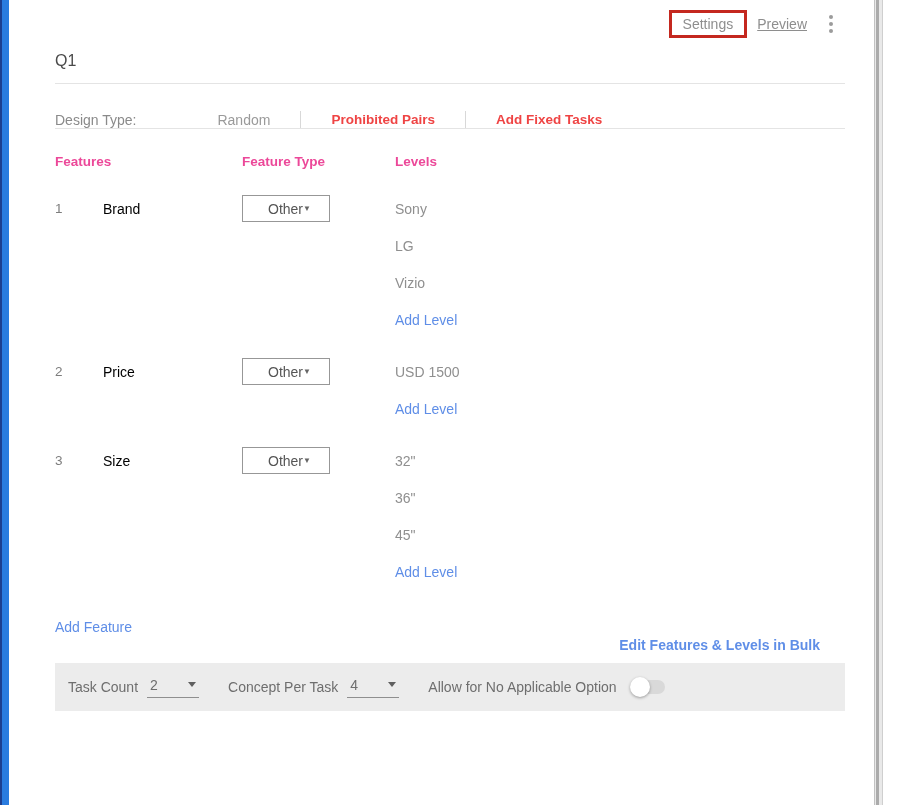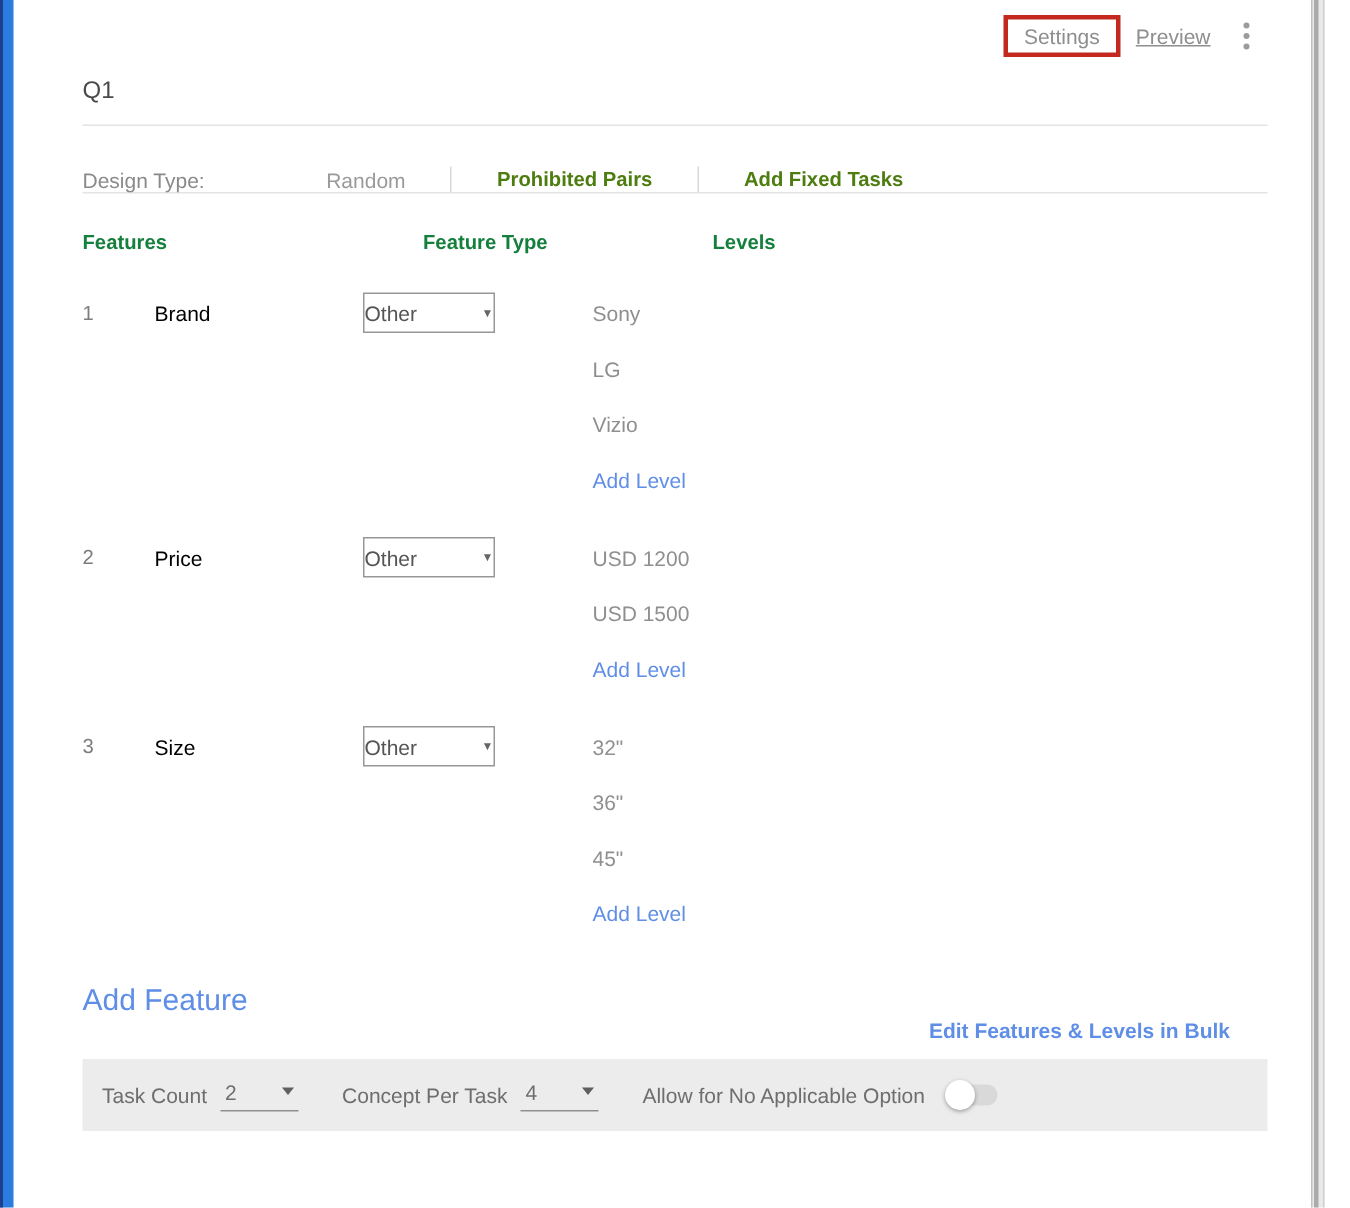--- a/index.html
+++ b/index.html
@@ -46,41 +46,41 @@
   }
 
   
   .design-row {
     margin-top:27px; display:flex; align-items:center; font-size:14px;
     border-bottom:1px solid #e4e4e4;
   }
   .dt-label { color:#8a8a8a; margin-right:46px; }
   .dt-plain { color:#9a9a9a; cursor:pointer;margin-left:35px; }
   .dt-sep { width:1px; height:17px; background:#d8d8d8; margin:0 30px; }
-  .dt-link { color:#4d7c0f; font-weight:bold; font-size:13.5px; cursor:pointer; }
+  .dt-link { color:#ef4444; font-weight:bold; font-size:13.5px; cursor:pointer; }
 
   
   .tbl-head {
     margin-top:25px; display:grid; grid-template-columns:187px 153px 1fr;
-    font-size:13.5px; font-weight:bold; color:#15803d;gap:40px;
+    font-size:13.5px; font-weight:bold; color:#ec4899;
   }
   .rows { margin-top:21px; }
   .feature-row { display:grid; grid-template-columns:48px 139px 153px 1fr; margin-bottom:15px; }
   .f-index { font-size:13.5px; color:#7d7d7d; height:37px; display:flex; align-items:center; }
   .f-name  { font-size:14px; color:#000000; height:37px; display:flex; align-items:center; cursor:text; }
   .f-select {
     margin-top:5px; width:88px; height:27px; border:1px solid #979797; background:#fff;
-    display:flex; align-items:center; justify-content:space-between; padding:0 0;
+    display:flex; align-items:center; justify-content:space-between; padding:0 25px;
     font-size:14px; color:#555; cursor:pointer;
   }
   .f-select .arrow { font-size:8px; color:#666; }
   .level { height:37px; display:flex; align-items:center; font-size:14px; color:#8f8f8f; cursor:text; }
   .add-level { height:37px; display:flex; align-items:center; font-size:14px; color:#5f8ee7; cursor:pointer; }
 
-  .add-feature { margin-top:14px; font-size:20px; color:#5f8ee7; cursor:pointer; display:inline-block; }
+  .add-feature { margin-top:14px; font-size:14px; color:#5f8ee7; cursor:pointer; display:inline-block; }
 
   .bulk-row { text-align:right; padding-right:25px;font-weight:bold; }
   .bulk-link { font-size:14px; color:#5f8ee7; cursor:pointer; }
 
   
   .footer-bar {
     margin-top:9px; height:48px; background:#ececec;
     display:flex; align-items:center; padding:0 13px; font-size:14px; color:#6e6e6e;
   }
   .u-select {
@@ -163,21 +163,20 @@
     <div class="feature-row">
       <span class="f-index">2</span>
       <span class="f-name">Price</span>
       <div>
         <div class="f-select">
           <span>Other</span>
           <span class="arrow">▼</span>
         </div>
       </div>
       <div>
-        <div class="level">USD 1200</div>
         <div class="level">USD 1500</div>
         <div class="add-level">Add Level</div>
       </div>
     </div>
 
     <div class="feature-row">
       <span class="f-index">3</span>
       <span class="f-name">Size</span>
       <div>
         <div class="f-select">

